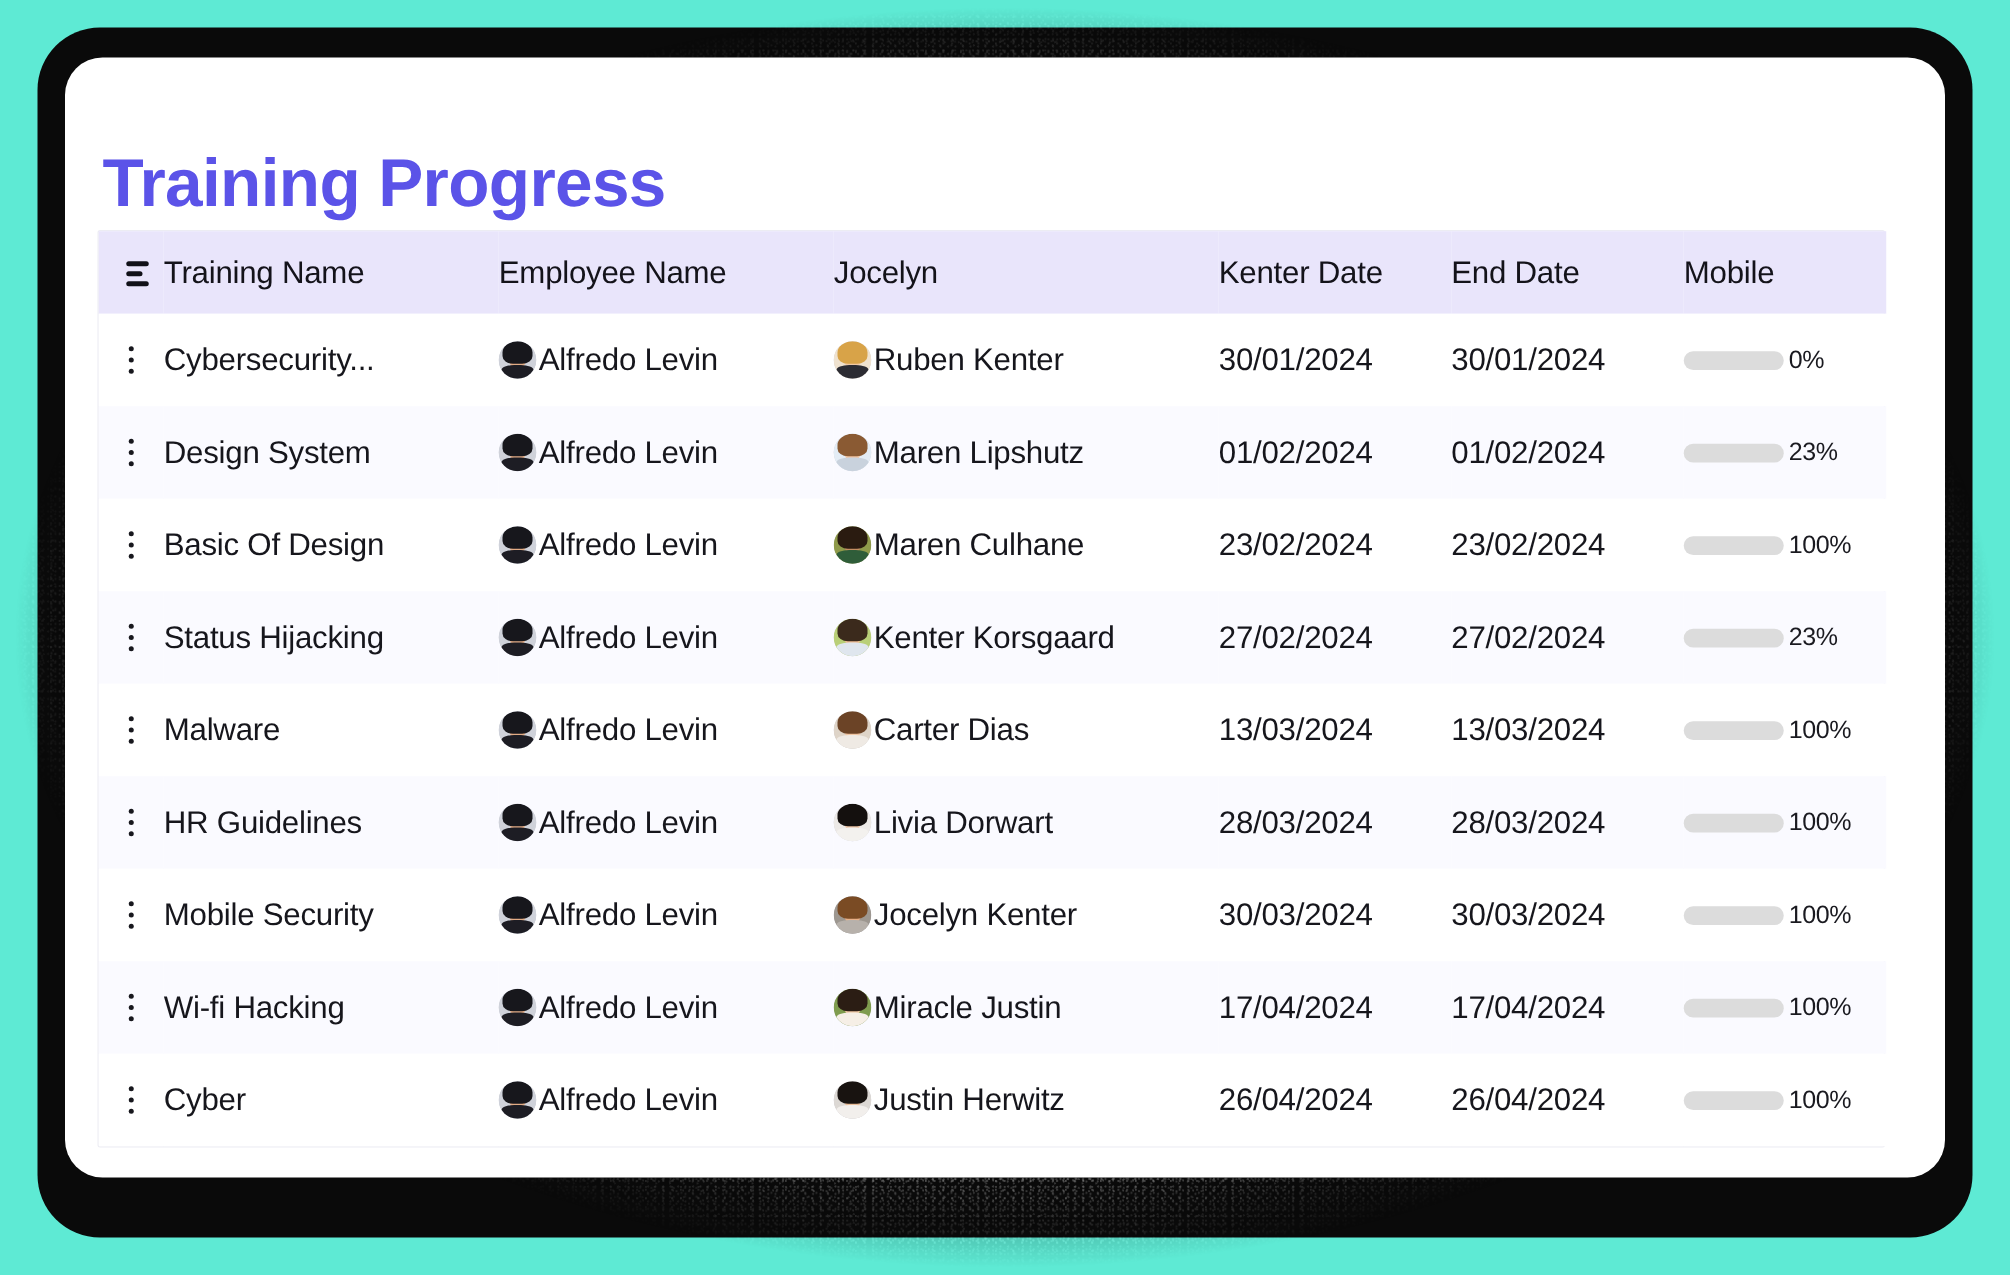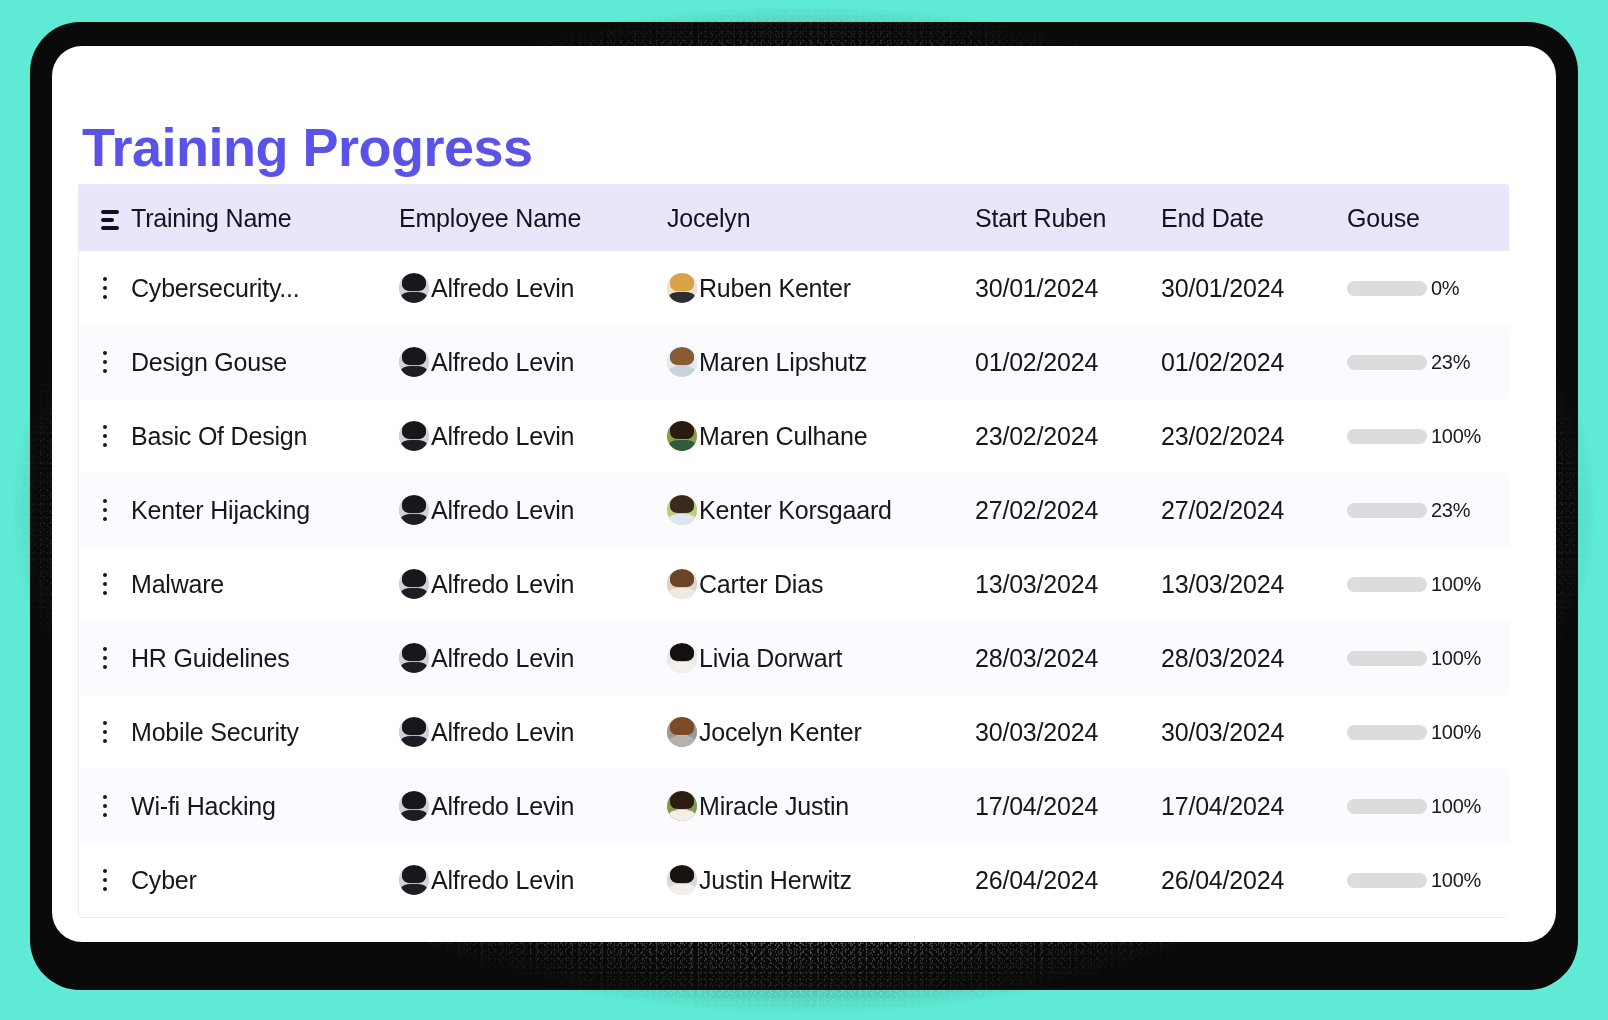--- a/index.html
+++ b/index.html
@@ -243,23 +243,23 @@
         <thead>
           <tr>
             <th class="hdr-icon-cell">
               <span class="sort-icon">
                 <i></i><i></i><i></i>
               </span>
             </th>
             <th class="cellpad">Training Name</th>
             <th class="cellpad">Employee Name</th>
             <th class="cellpad">Jocelyn</th>
-            <th>Start Ruben</th>
+            <th>Kenter Date</th>
             <th>End Date</th>
-            <th class="status-cell">Gouse</th>
+            <th class="status-cell">Mobile</th>
           </tr>
         </thead>
         <tbody id="tbody">
             <tr>
               <td>
                 <span class="kebab">
                   <span></span>
                   <span></span>
                   <span></span>
                 </span>
@@ -297,21 +297,21 @@
               </td>
             </tr>
             <tr>
               <td>
                 <span class="kebab">
                   <span></span>
                   <span></span>
                   <span></span>
                 </span>
               </td>
-              <td class="cellpad">Design Gouse</td>
+              <td class="cellpad">Design System</td>
               <td class="cellpad">
                 <span class="person">
                   <span class="avatar">
                     <span class="sk" style="background:#cfd2da"></span>
                     <span class="face" style="background:#e2ab84"></span>
                     <span class="hair" style="background:#17171c"></span>
                     <span class="body" style="background:#1d1d24"></span>
                   </span>
                   <span class="pname">Alfredo Levin</span>
                 </span>
@@ -377,21 +377,21 @@
               </td>
             </tr>
             <tr>
               <td>
                 <span class="kebab">
                   <span></span>
                   <span></span>
                   <span></span>
                 </span>
               </td>
-              <td class="cellpad">Kenter Hijacking</td>
+              <td class="cellpad">Status Hijacking</td>
               <td class="cellpad">
                 <span class="person">
                   <span class="avatar">
                     <span class="sk" style="background:#cfd2da"></span>
                     <span class="face" style="background:#e2ab84"></span>
                     <span class="hair" style="background:#17171c"></span>
                     <span class="body" style="background:#1d1d24"></span>
                   </span>
                   <span class="pname">Alfredo Levin</span>
                 </span>

